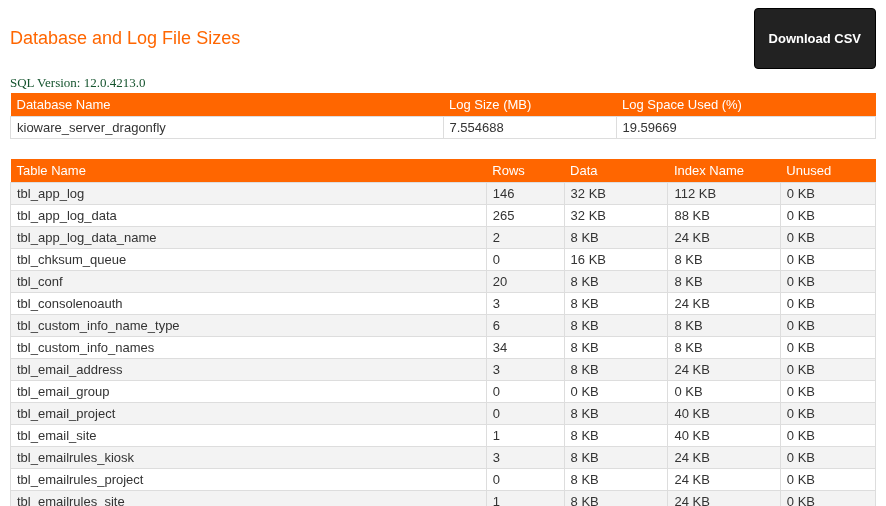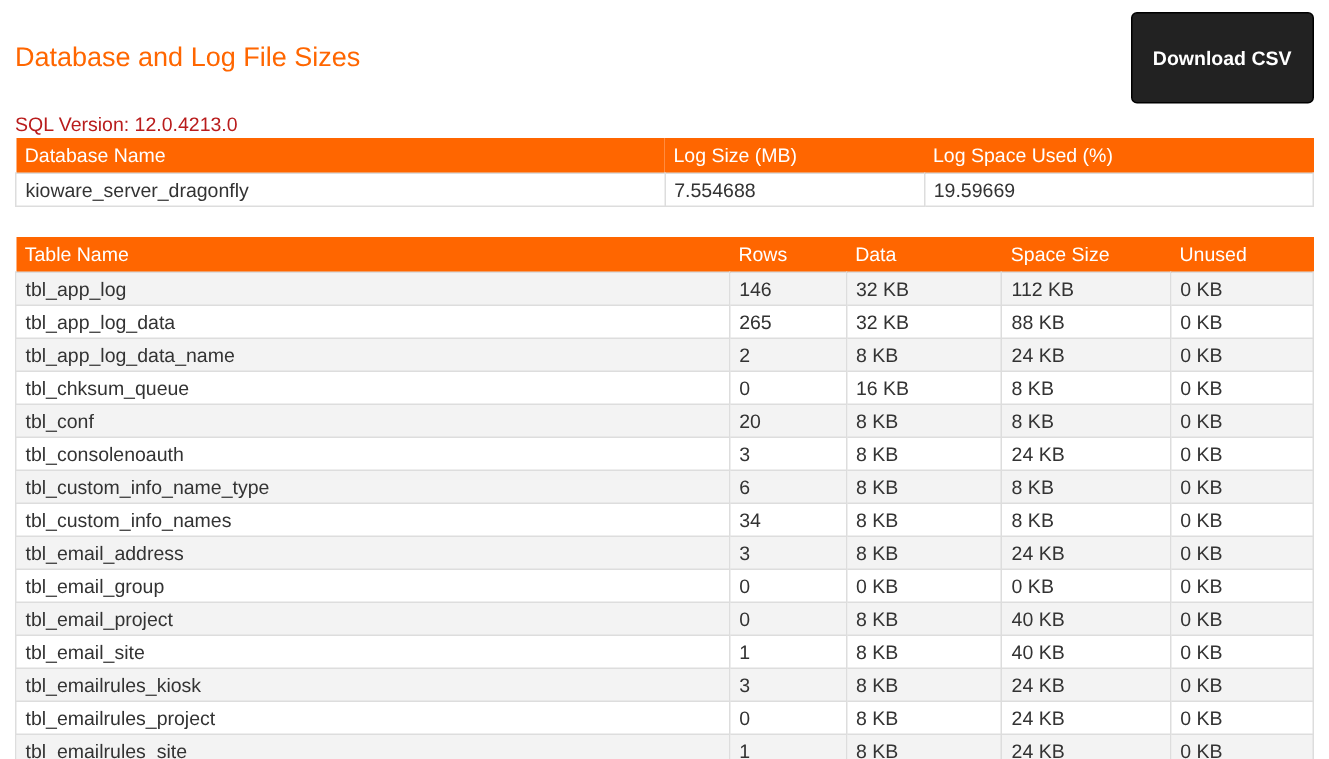--- a/index.html
+++ b/index.html
@@ -29,21 +29,22 @@
     color: #fff;
     border: 1px solid #000;
     border-radius: 4px;
     padding: 22px 14px;
     font-size: 13px;
     font-weight: bold;
     cursor: pointer;
   }
   .sql-version {
     margin: 6px 0 2px 0;
-    color: #b91c1c;
+    color: #14532d;
+    font-family: Liberation Serif, serif;
   }
   table {
     width: 100%;
     border-collapse: collapse;
     table-layout: fixed;
   }
   table.db-table { margin-bottom: 20px; }
   th {
     background: #ff6600;
     color: #fff;
@@ -113,21 +114,21 @@
       <col class="c2">
       <col class="c3">
       <col class="c4">
       <col class="c5">
     </colgroup>
   <thead>
     <tr>
       <th>Table Name</th>
       <th>Rows</th>
       <th>Data</th>
-      <th>Space Size</th>
+      <th>Index Name</th>
       <th>Unused</th>
     </tr>
   </thead>
   <tbody id="tbl-body">
       <tr>
         <td>tbl_app_log</td>
         <td>146</td>
         <td>32 KB</td>
         <td>112 KB</td>
         <td>0 KB</td>

